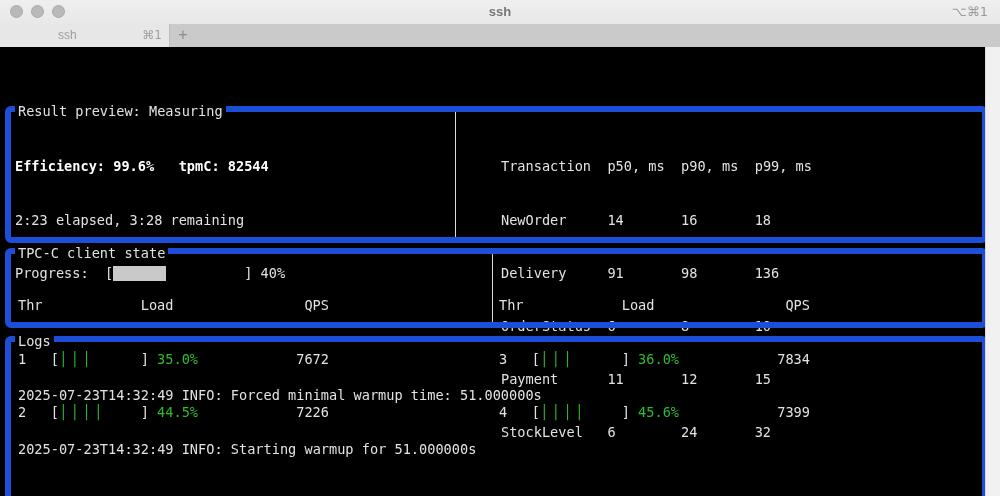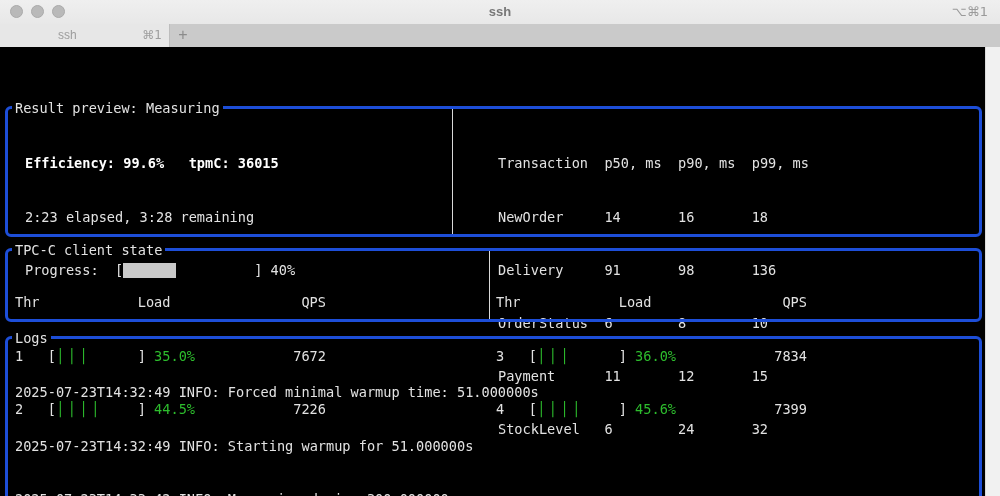--- a/index.html
+++ b/index.html
@@ -19,21 +19,21 @@
           font-family:"Liberation Sans","DejaVu Sans",sans-serif;}
   .tab{position:relative;width:170px;height:23px;background:#e7e7e7;border-right:1px solid #bdbdbd;box-sizing:border-box;}
   .tab-label{position:absolute;left:58px;top:0;height:23px;line-height:23px;font-size:12px;color:#9d9d9d;}
   .tab-short{position:absolute;right:7px;top:0;height:23px;line-height:23px;font-size:12px;color:#9d9d9d;
              font-family:"DejaVu Sans",sans-serif;}
   .newtab{width:26px;height:23px;line-height:22px;text-align:center;color:#8b8b8b;font-size:16px;cursor:default;}
   
   .terminal{position:absolute;top:47px;left:0;width:1000px;height:449px;background:#000;
             font-size:13.6px;line-height:17.7px;color:#e2e2e2;}
   .scrolltrack{position:absolute;top:0;right:0;width:15px;height:449px;background:#f1f1f1;border-left:1px solid #dcdcdc;box-sizing:border-box;}
-  .tbox{position:absolute;border:3px solid #1d4ed8;border-radius:6px;}
+  .tbox{position:absolute;border:6px solid #1d4ed8;border-radius:6px;}
   .box-title{position:absolute;top:-9px;left:4px;background:#000;padding:0 3px;white-space:pre;color:#e2e2e2;}
   .vdiv{position:absolute;top:0;bottom:0;width:1px;background:#d9d9d9;}
   .pane{position:absolute;white-space:pre;}
   .tline{display:flex;white-space:pre;}
   .bold{font-weight:bold;color:#fff;}
   .green{color:#2dbd2d;}
   .ml1{margin-left:1ch;}
   .ml3{margin-left:3ch;}
   
   .pwrap{display:inline-flex;}
@@ -74,23 +74,23 @@
     </div>
     <div class="newtab">+</div>
   </div>
 
   <div class="terminal">
 
     <div class="tbox" style="left:5px;top:59px;width:971px;height:125px;">
       <div class="box-title">Result preview: Measuring</div>
       <div class="vdiv" style="left:444px;"></div>
 
-      <div class="pane" style="left:17px;top:11px;">
+      <div class="pane" style="left:4px;top:11px;">
         <div class="tline bold">
-          <span>Efficiency:</span><span class="ml1">99.6%</span><span class="ml3">tpmC:</span><span class="ml1">36015</span>
+          <span>Efficiency:</span><span class="ml1">99.6%</span><span class="ml3">tpmC:</span><span class="ml1">82544</span>
         </div>
         <div class="tline">2:23 elapsed, 3:28 remaining</div>
         <div class="tline">
           <span>Progress:</span><span class="pwrap ml1 ml3" style="margin-left:2ch;"><span>[</span><span class="ptrack"><span class="pfill" style="width:40%"></span></span><span>]</span></span><span class="ml1">40%</span>
         </div>
       </div>
 
       <div class="pane" style="left:451px;top:11px;">
         <div class="txrow">
           <span class="tx-name">Transaction</span>

